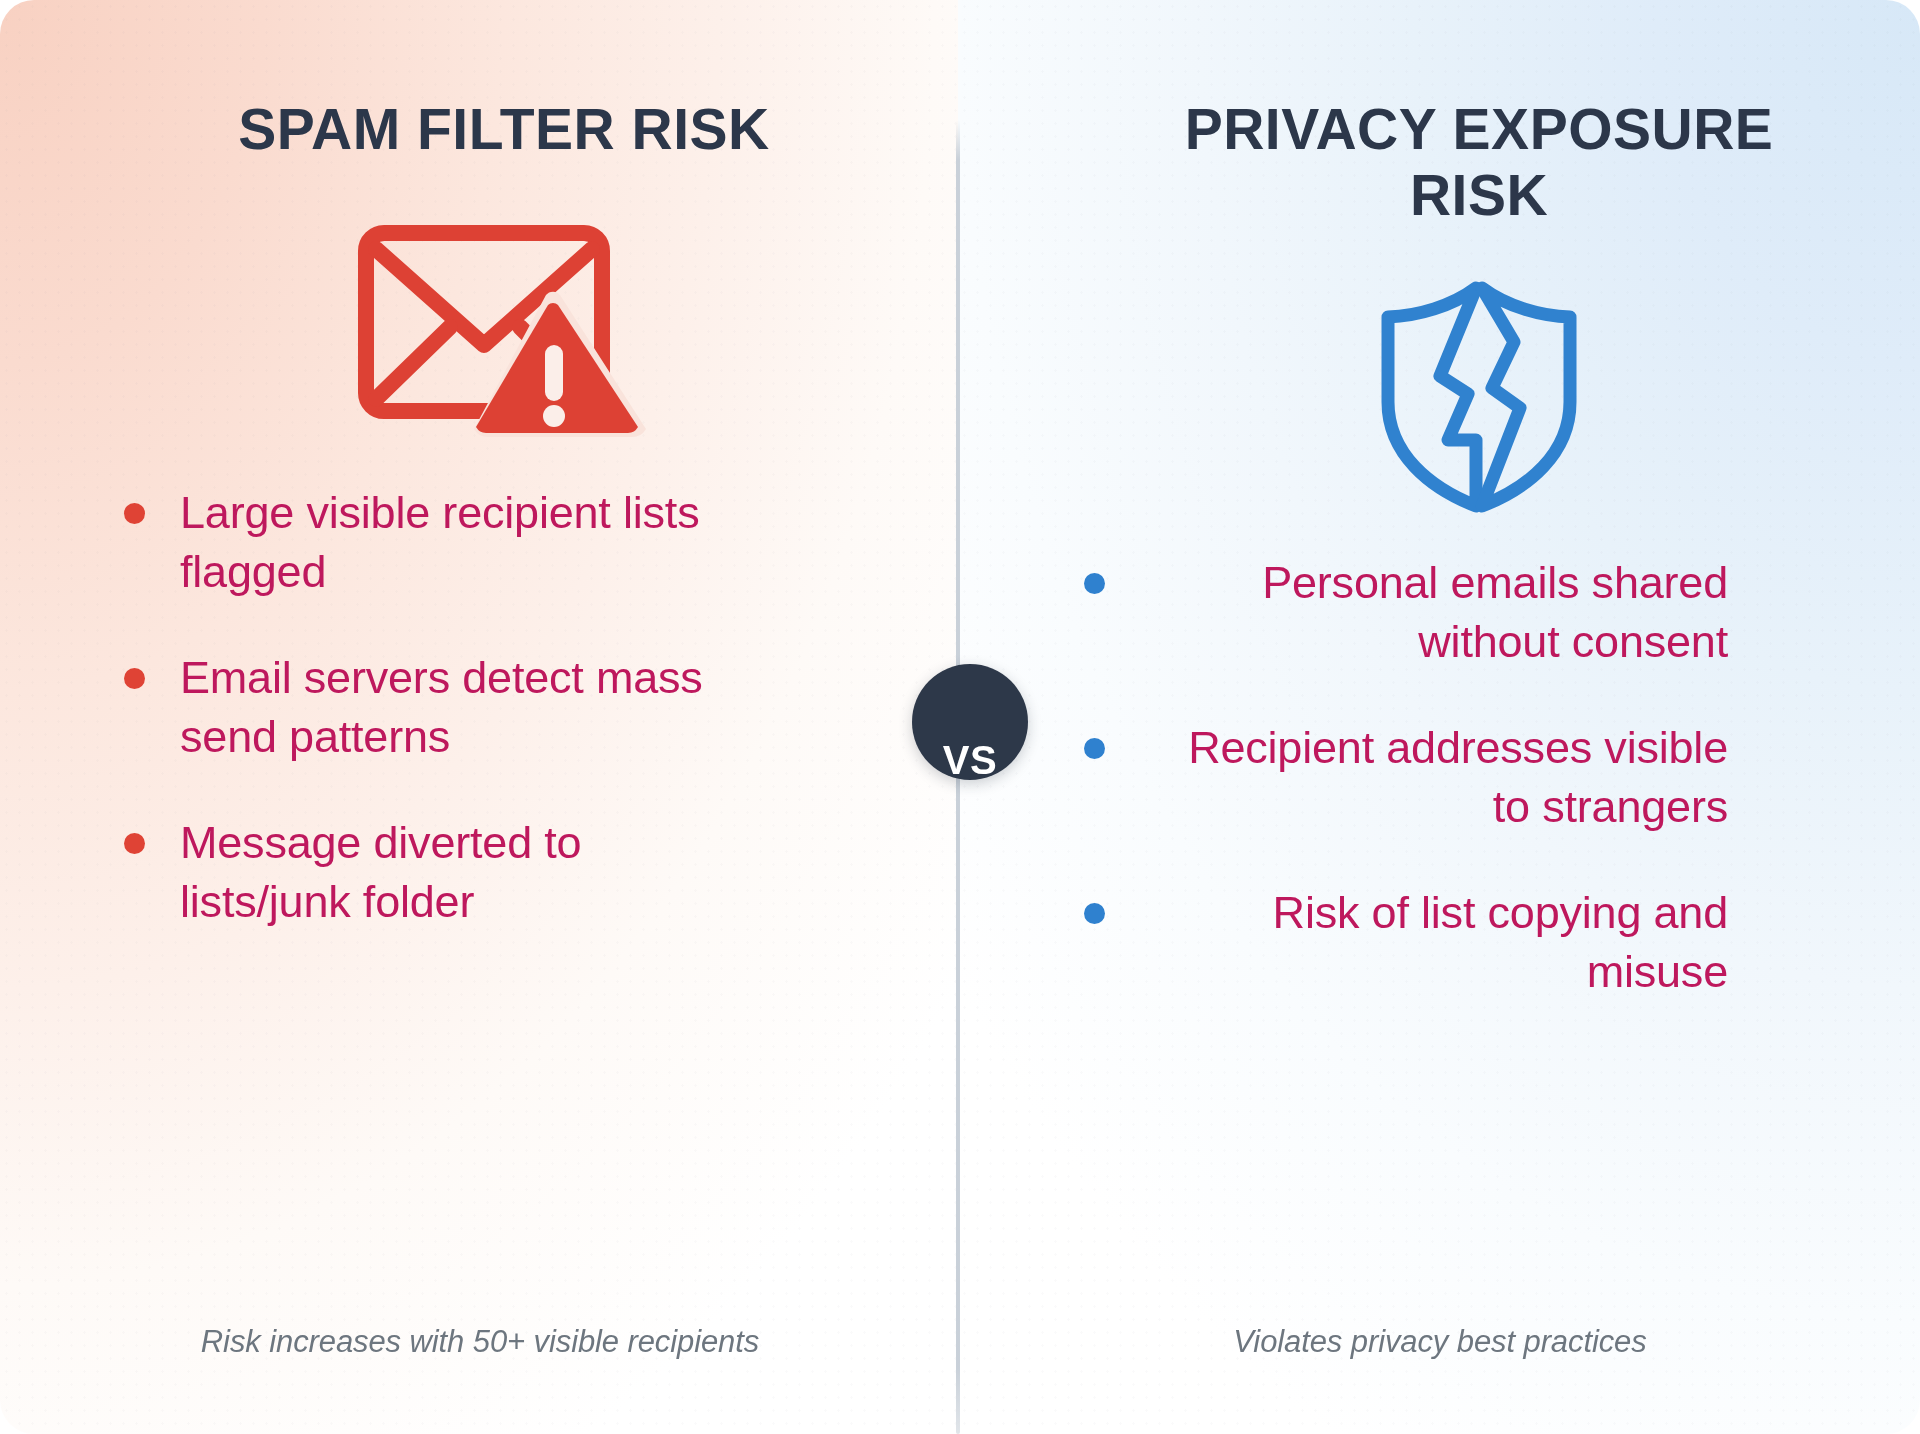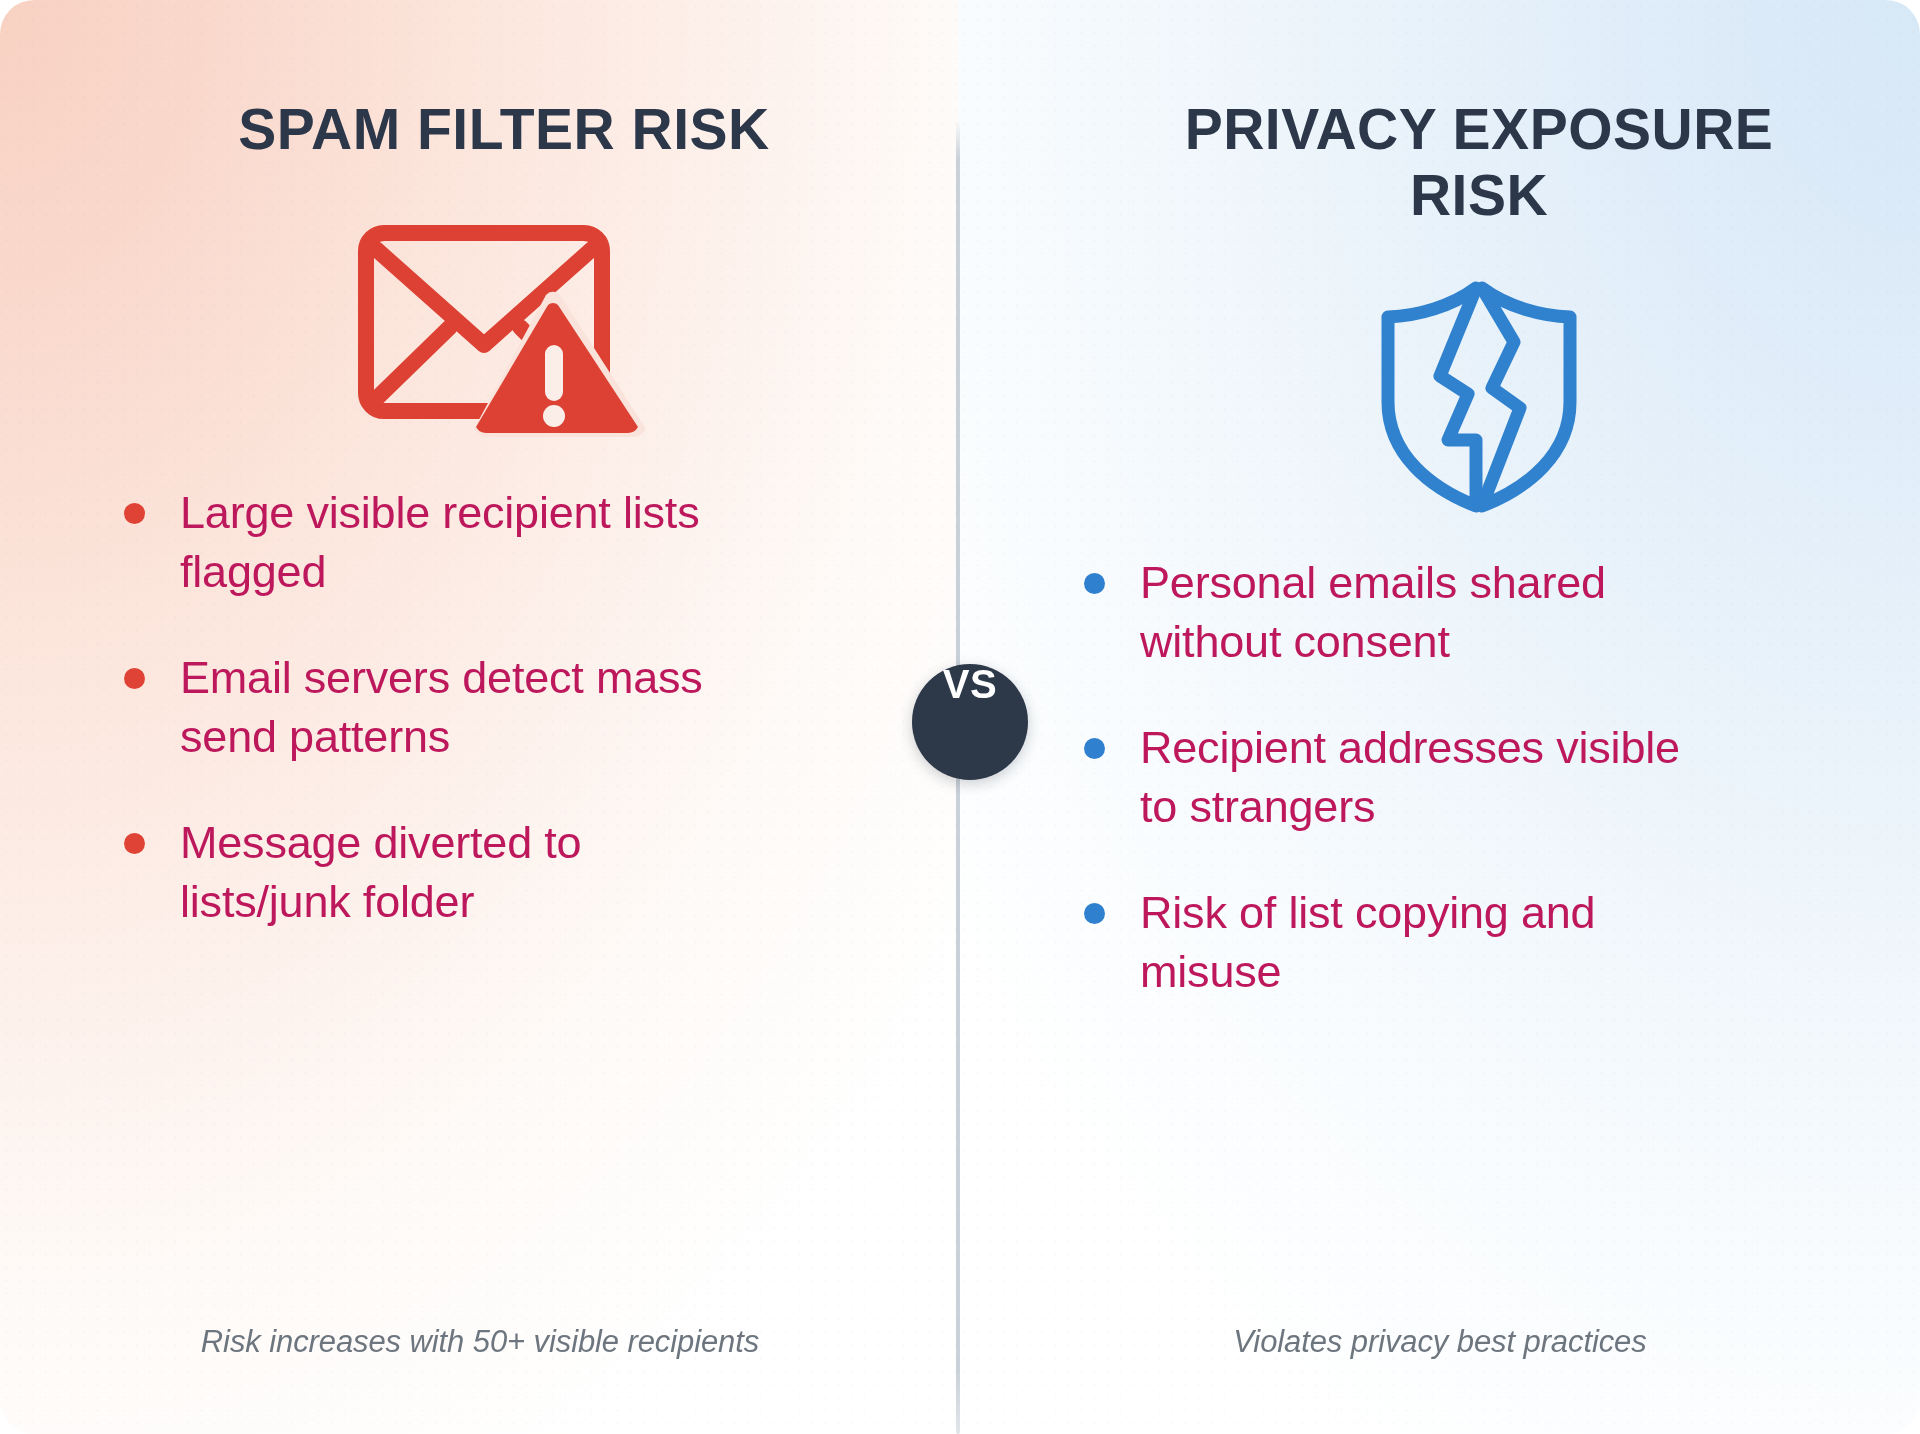--- a/index.html
+++ b/index.html
@@ -152,21 +152,21 @@
   }
   .dot.red  { background: #df4335; }
   .dot.blue { background: #2f81cf; }
 
   .list-area {
     margin-top: 34px;
     width: 100%;
     display: flex;
     justify-content: flex-start;
   }
-  .col.right .list-area { justify-content: flex-start; }
+  .col.right .list-area { justify-content: flex-start; text-align: right; }
 
   
   .footnote {
     position: absolute;
     bottom: 74px;
     left: 0;
     width: 100%;
     text-align: center;
     font-size: 31px;
     font-style: italic;
@@ -177,21 +177,21 @@
   
   .vs-badge {
     position: absolute;
     left: 912px;
     top: 664px;
     width: 116px;
     height: 116px;
     border-radius: 50%;
     background: #2d3849;
     display: flex;
-    align-items: flex-start;
+    align-items: flex-end;
     justify-content: center;
     box-shadow: 0 4px 14px rgba(30,40,55,0.22);
     z-index: 5;
   }
   .vs-badge span {
     color: #ffffff;
     font-size: 40px;
     font-weight: bold;
     letter-spacing: 0.5px;
     line-height: 1;

